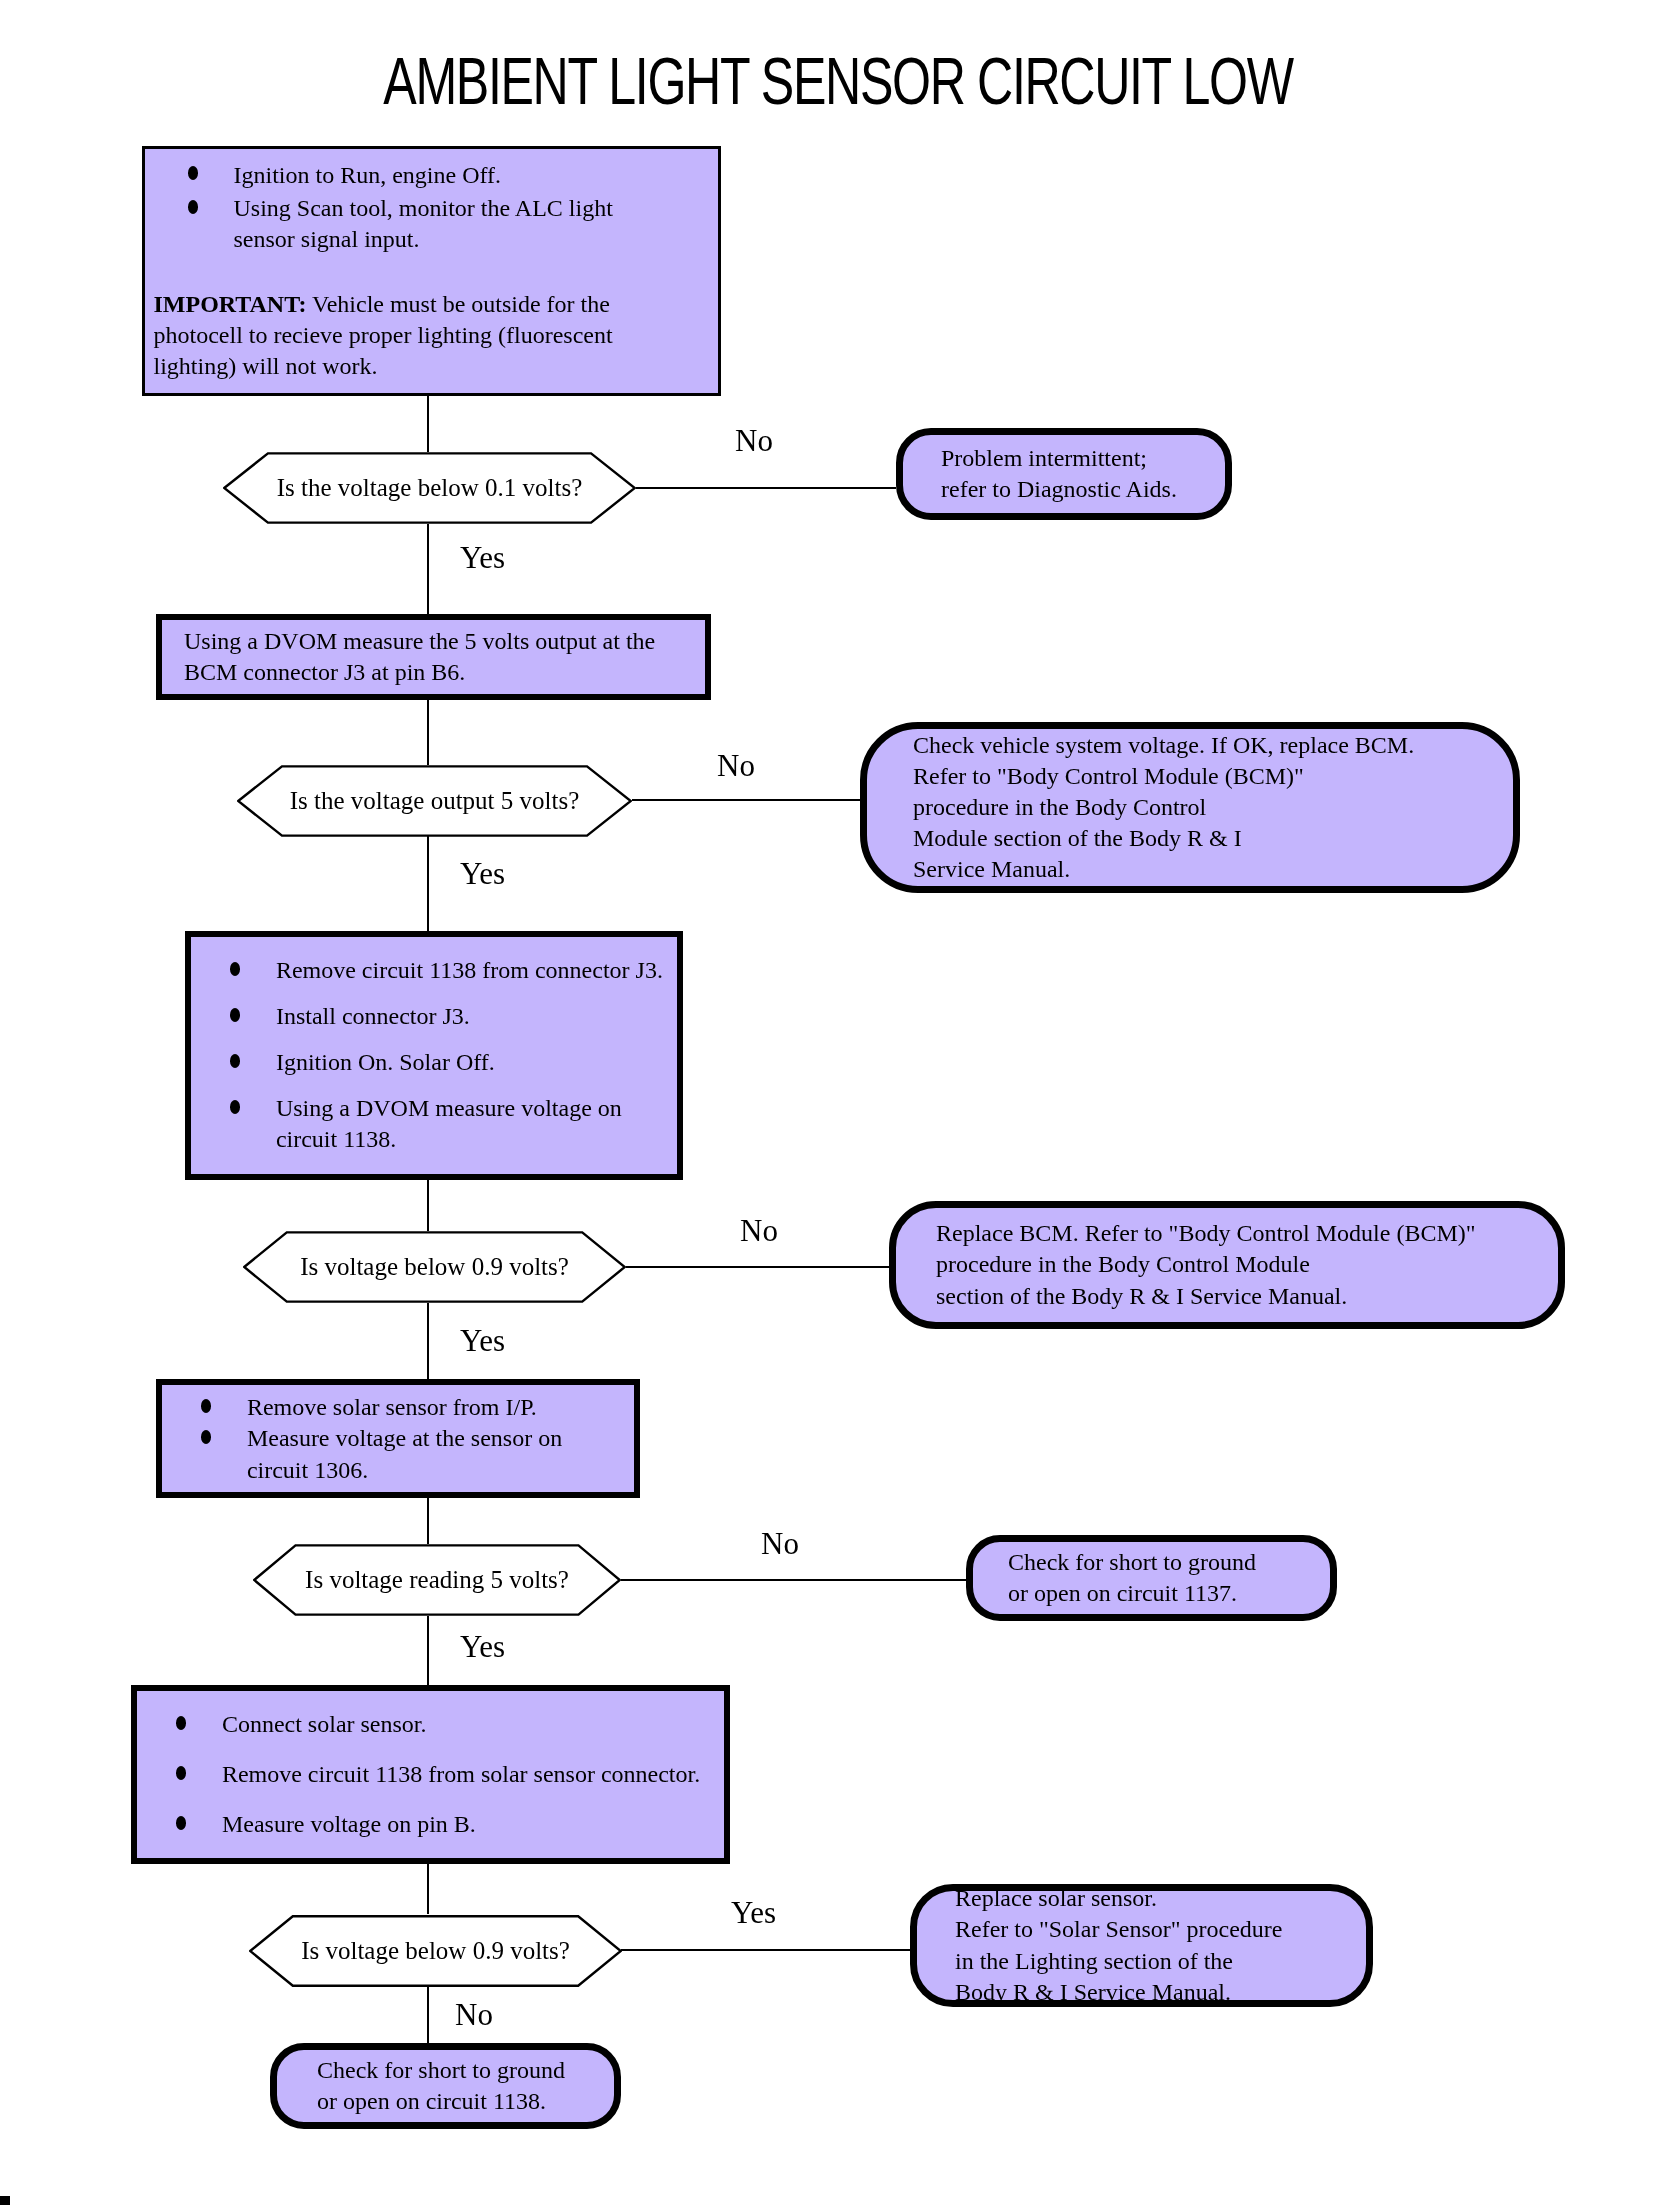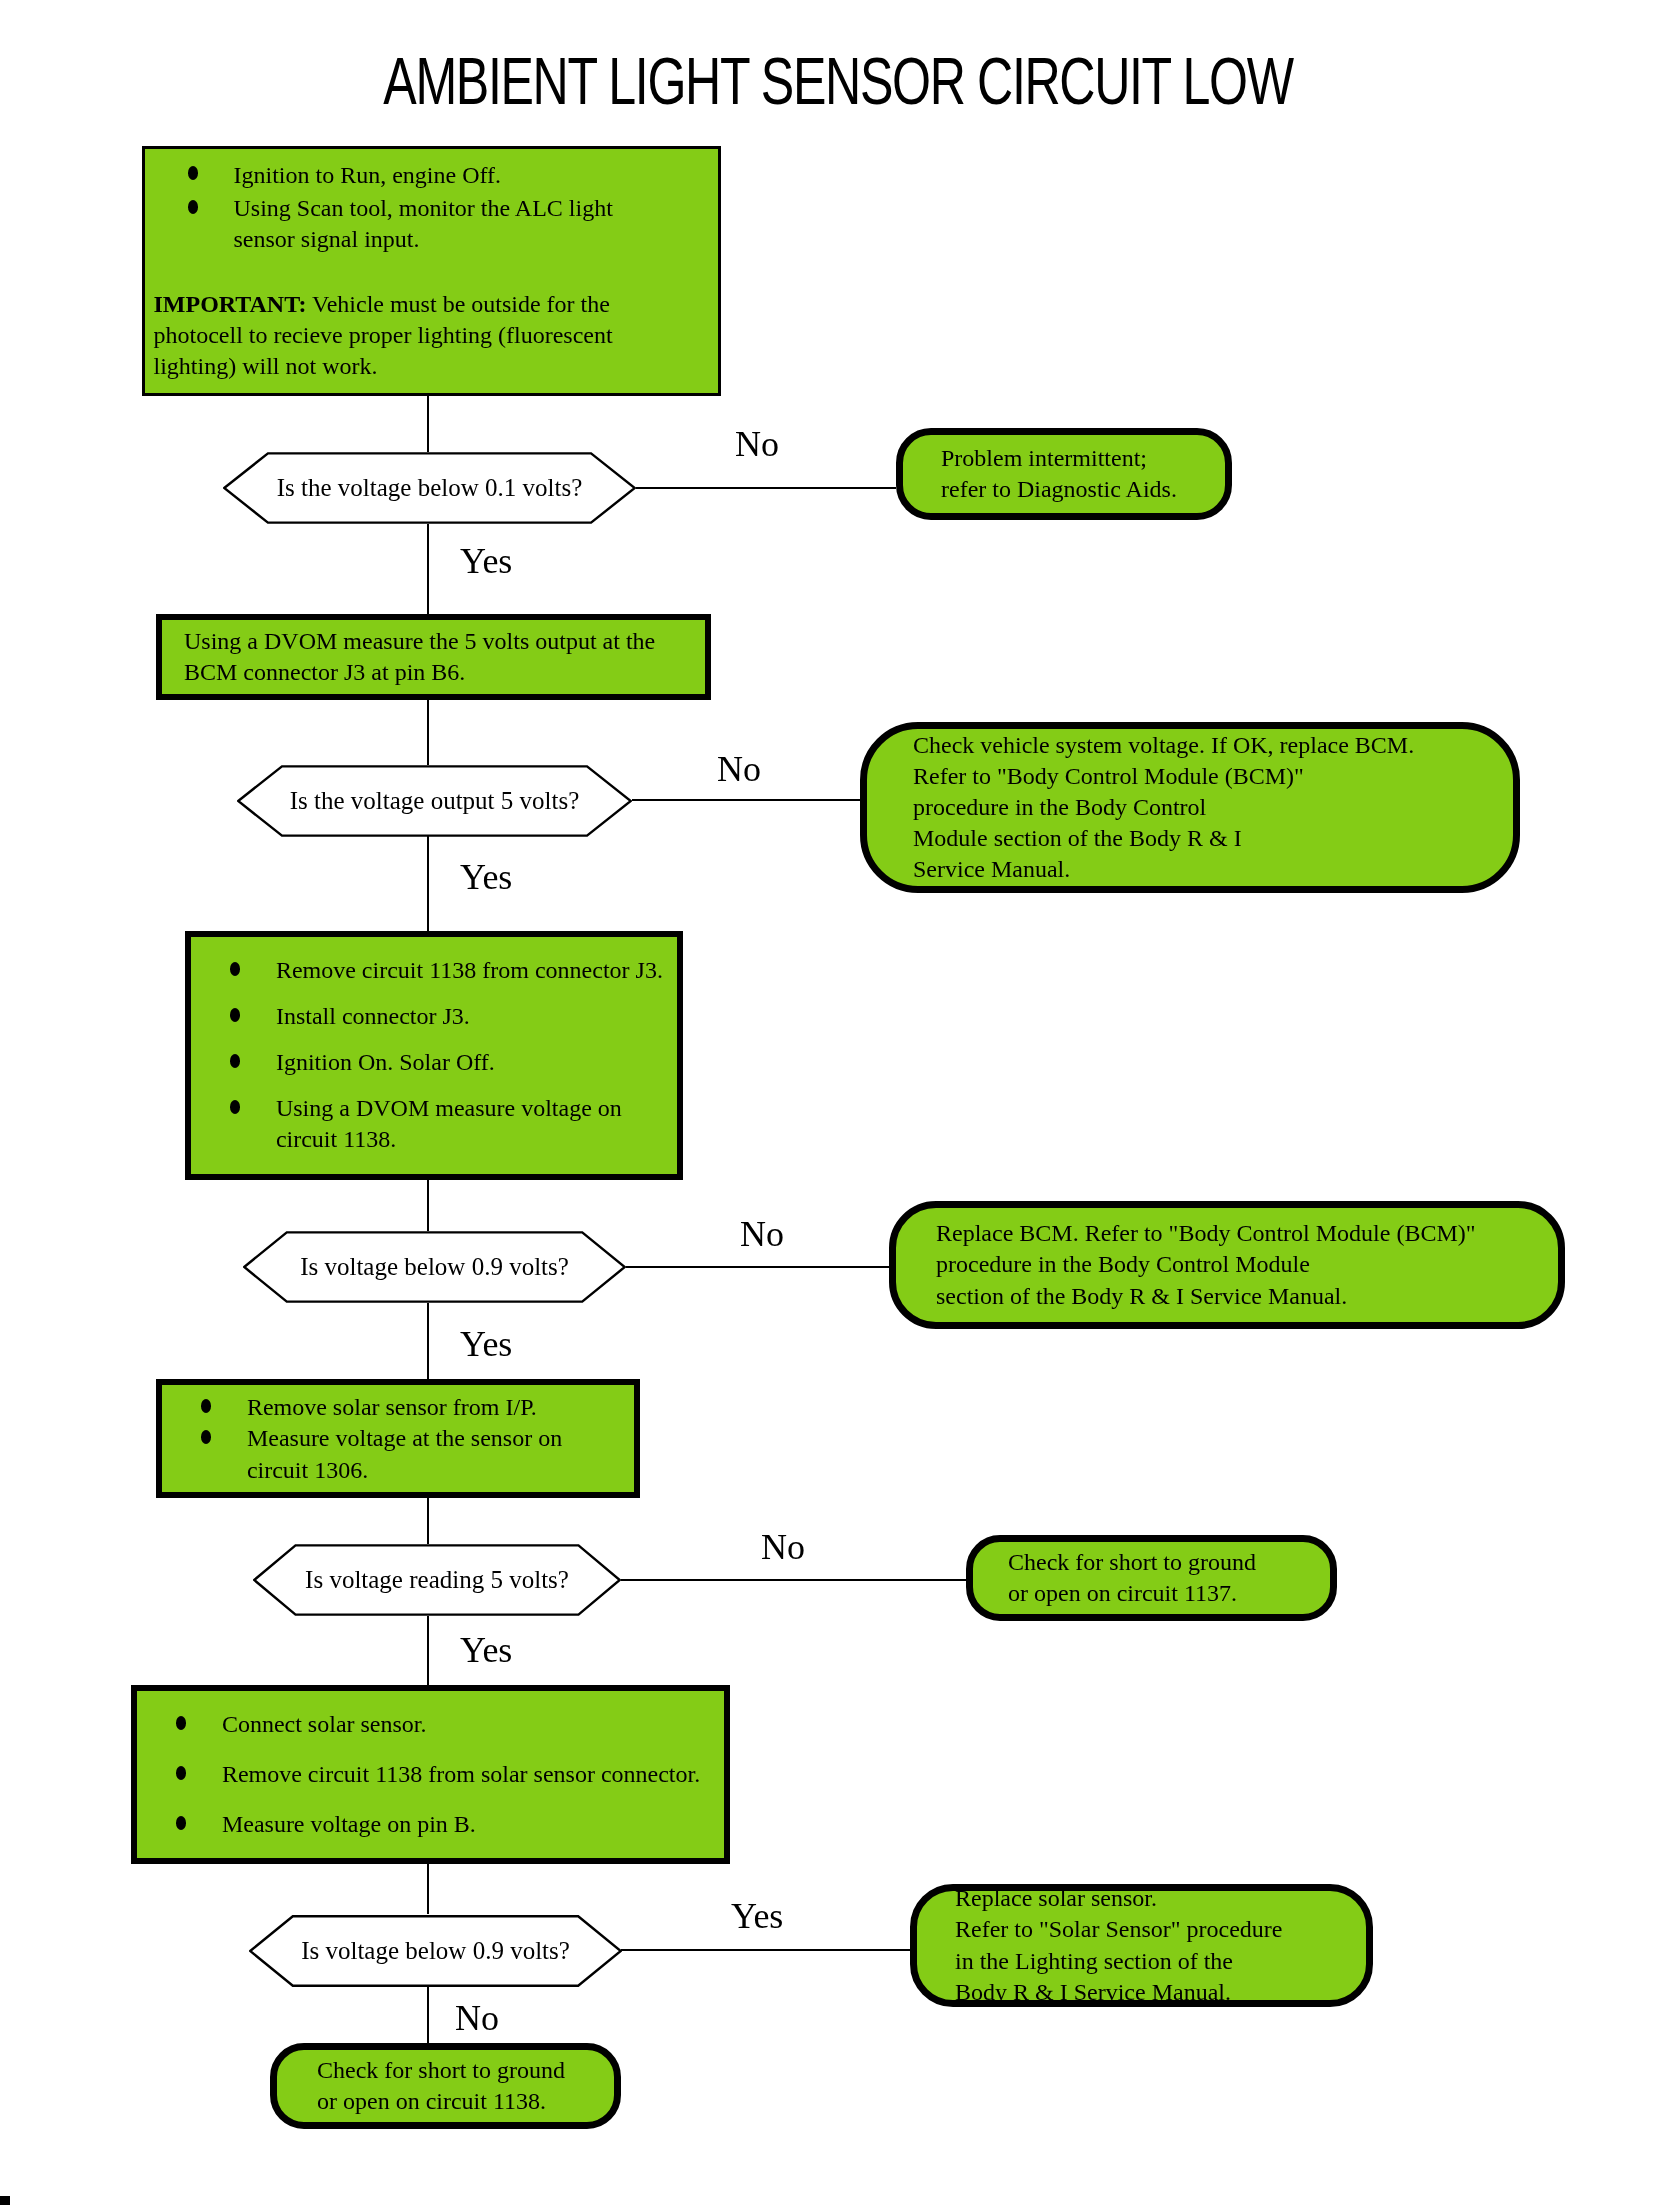--- a/index.html
+++ b/index.html
@@ -1,36 +1,36 @@
 <!DOCTYPE html>
 <html style="font-size:9.7px"><head>
 <meta charset="utf-8">
 <style>
   html,body{margin:0;padding:0;background:#ffffff;}
   body{position:relative;width:1676px;height:2205px;font-family:"Liberation Serif",serif;color:#000;}
   .title{position:absolute;left:0;right:0;top:43px;text-align:center;
          font-family:"Liberation Sans",sans-serif;font-size:66px;font-weight:400;
          letter-spacing:-1.8px;transform:scaleX(0.76);transform-origin:center top;white-space:nowrap;}
-  .box{position:absolute;background:#84cc16;border-style:solid;border-color:#000;box-sizing:border-box;}
+  .box{position:absolute;background:#c4b5fd;border-style:solid;border-color:#000;box-sizing:border-box;}
   .proc{display:flex;flex-direction:column;justify-content:space-around;}
   .result{display:flex;flex-direction:column;justify-content:center;border-width:7.3px;}
   .txt{white-space:pre-line;font-size:24px;line-height:1.3;}
   .qtxt{font-size:25px;}
   .brow{display:flex;align-items:flex-start;}
   .bcol{flex:none;width:80px;padding-left:34px;padding-top:6.7px;box-sizing:border-box;}
   .dot{width:10.3px;height:14px;border-radius:50%;background:#000;}
   .indent{}
   .b{font-weight:700;}
   .hexwrap{position:absolute;}
   .hexwrap svg{position:absolute;left:0;top:0;}
   .hexlabel{position:absolute;left:0;top:0;right:0;bottom:0;display:flex;align-items:center;justify-content:center;}
   .vline,.hline{position:absolute;background:#000;}
   .vline{width:2.4px;}
   .hline{height:2.4px;}
-  .lbl{position:absolute;font-size:36px;}
+  .lbl{position:absolute;font-size:31px;}
 
   #setup{left:142px;top:146px;width:579px;height:250px;border-width:3.6px;padding:9.7px 8.5px;}
   #p2{left:156px;top:614px;width:555px;height:86px;border-width:6px;display:flex;flex-direction:column;justify-content:center;padding-left:22px;}
   #p3{left:185px;top:931px;width:498px;height:249px;border-width:6px;padding:11px 4.9px;}
   #p4{left:156px;top:1379px;width:484px;height:119px;border-width:6px;padding:7.3px 4.9px;}
   #p5{left:131px;top:1685px;width:599px;height:179px;border-width:6px;padding:8.5px 4.9px;}
 
   #d1{left:223px;top:452px;width:413px;height:72px;}
   #d2{left:237px;top:765px;width:395px;height:72px;}
   #d3{left:243px;top:1231px;width:383px;height:72px;}

